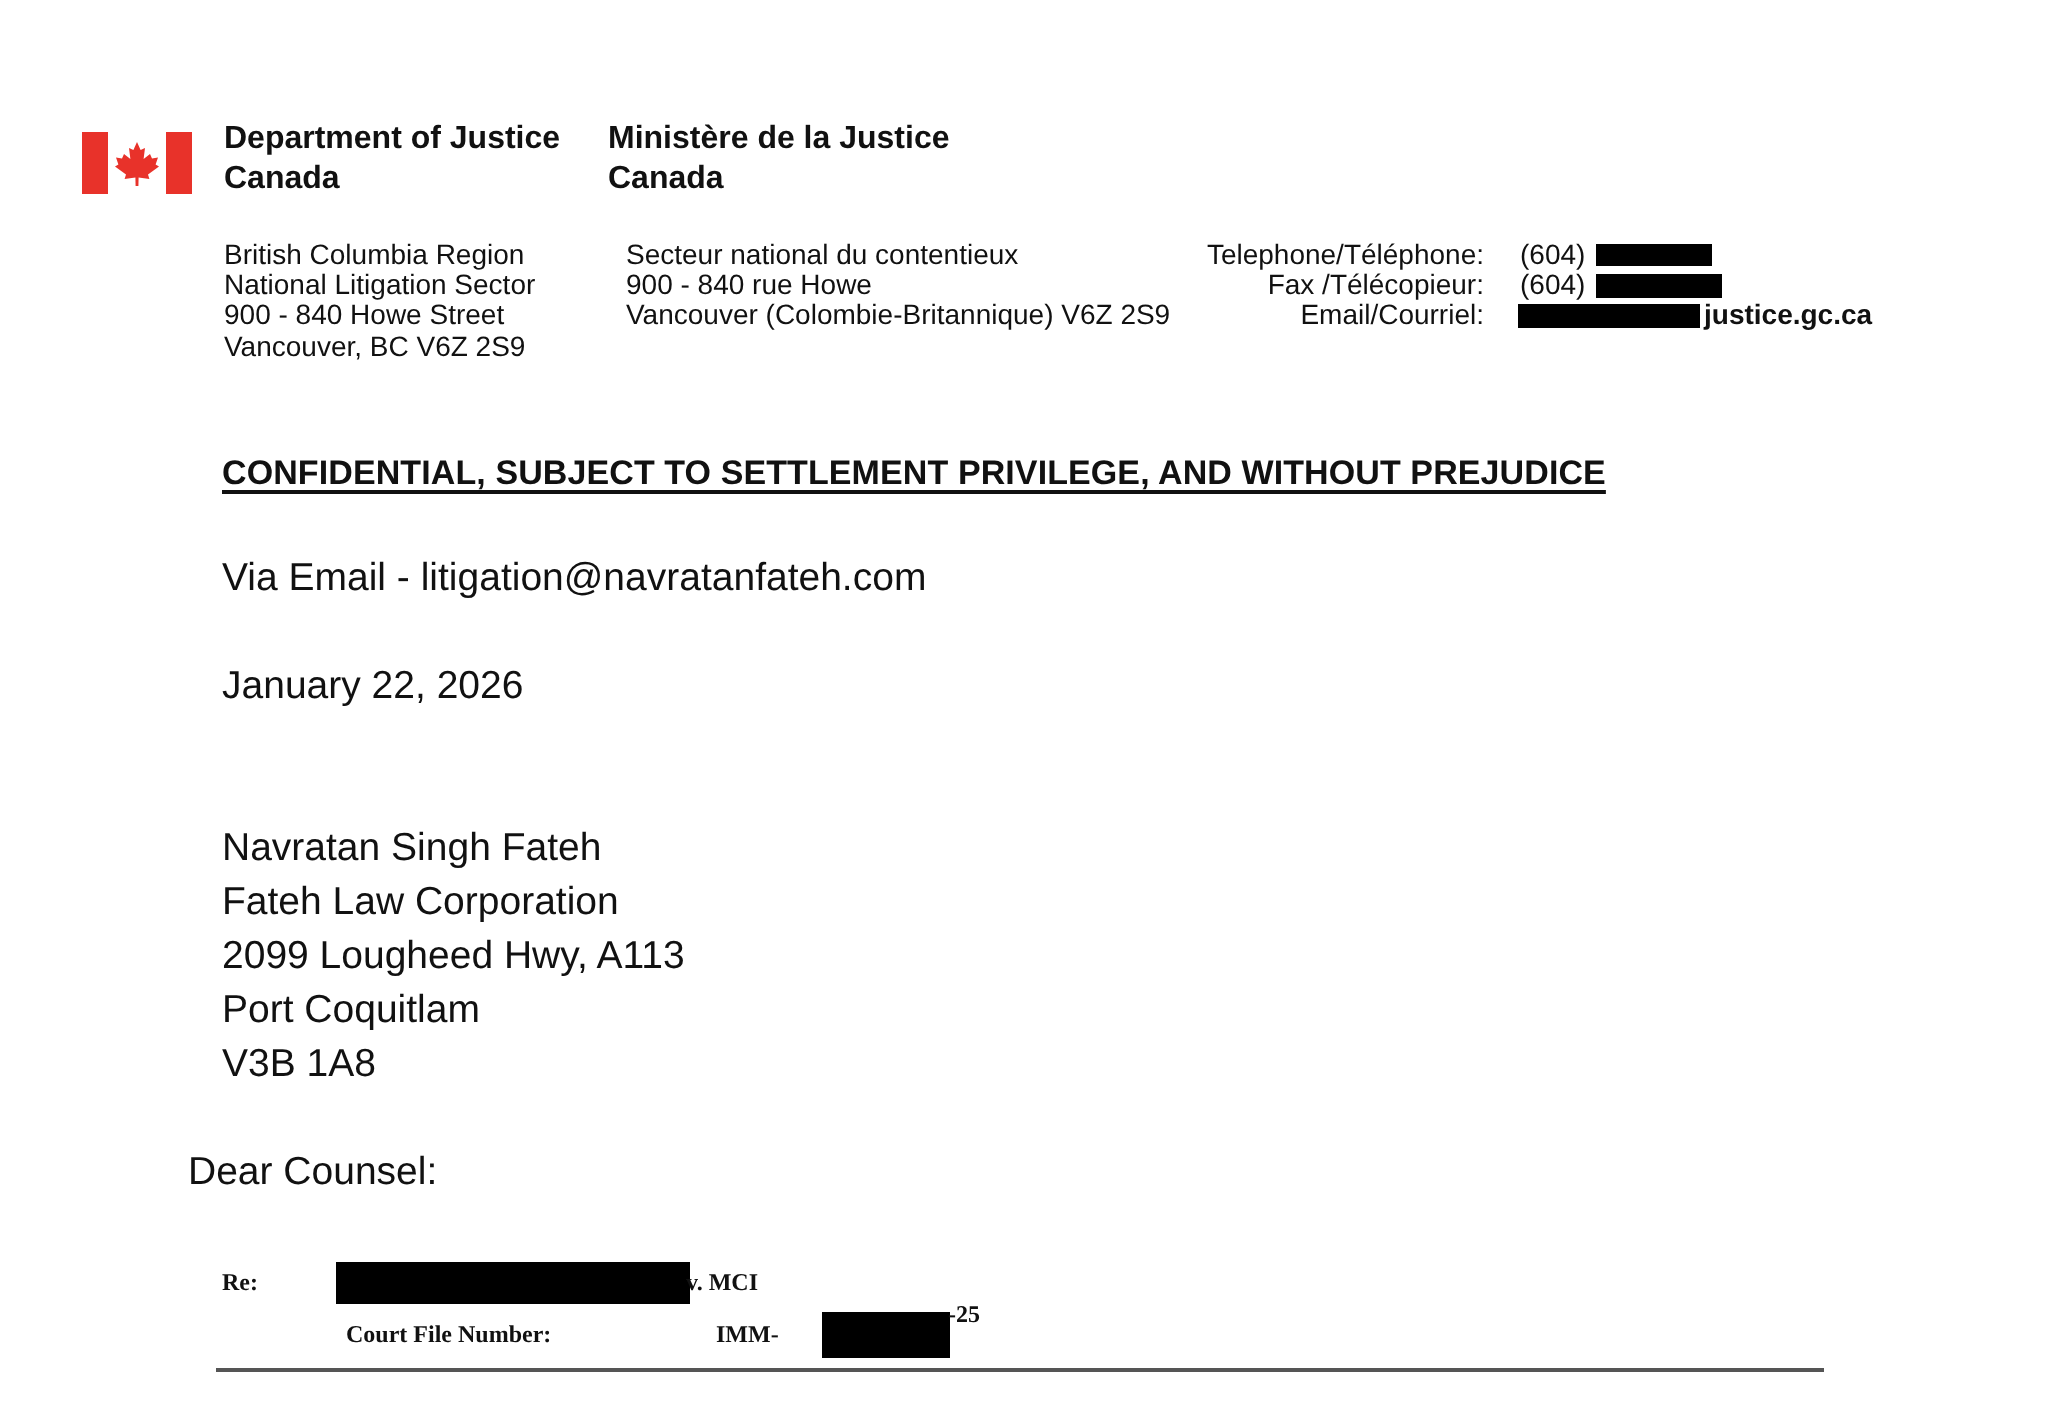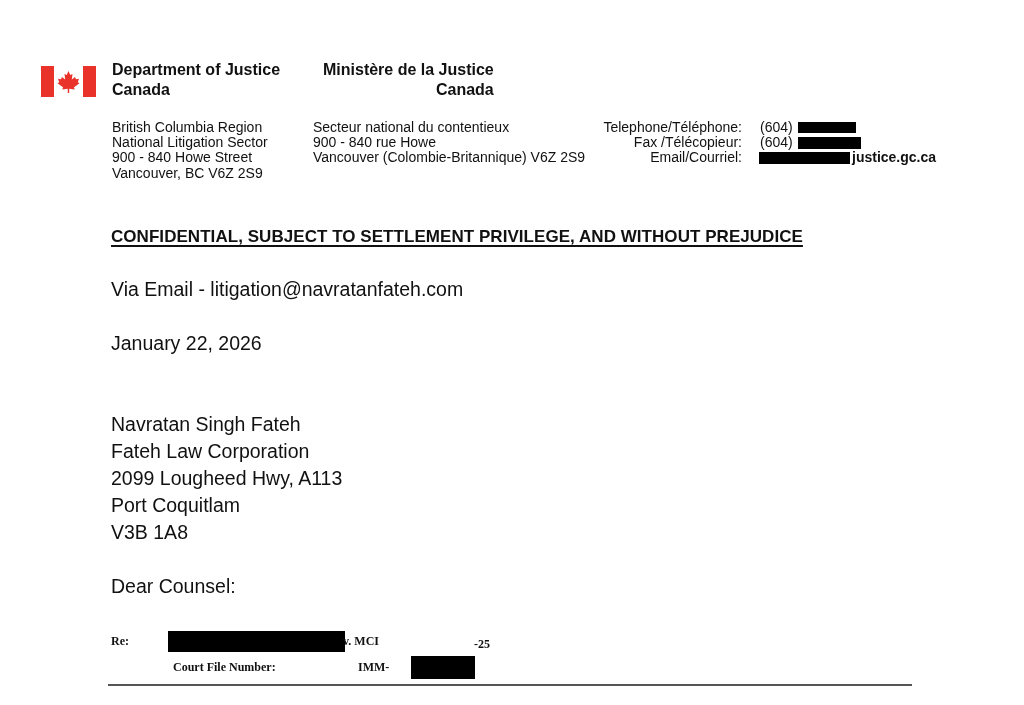--- a/index.html
+++ b/index.html
@@ -26,21 +26,21 @@
 <svg class="flag" viewBox="0 0 55 31">
   <rect x="0" y="0" width="13" height="31" fill="#e8322a"></rect>
   <rect x="42" y="0" width="13" height="31" fill="#e8322a"></rect>
   <path d="M27.5 5 L29.3 9 L31.5 8 L30.8 13.5 L34 11 L35 13.3 L38 12.8 L36.8 16.3 L38.5 17.3 L33 21.3 L33.7 23.5 L28.3 22.8 L28.2 27 L26.8 27 L26.7 22.8 L21.3 23.5 L22 21.3 L16.5 17.3 L18.2 16.3 L17 12.8 L20 13.3 L21 11 L24.2 13.5 L23.5 8 L25.7 9 Z" fill="#e8322a"></path>
 </svg>
 
 <div class="abs hdr-bold" style="left:112px; top:60px;">
   <div>Department of Justice</div>
   <div>Canada</div>
 </div>
-<div class="abs hdr-bold" style="left:323px; top:60px;text-align:right;">
+<div class="abs hdr-bold" style="left:304px; top:60px;">
   <div>Ministère de la Justice</div>
   <div>Canada</div>
 </div>
 
 <div class="abs small" style="left:112px; top:120px;">
   <div>British Columbia Region</div>
   <div>National Litigation Sector</div>
   <div>900 - 840 Howe Street</div>
   <div>Vancouver, BC V6Z 2S9</div>
 </div>
@@ -74,24 +74,24 @@
 <div class="abs body-text" style="left:111px; top:330px;">January 22, 2026</div>
 
 <div class="abs body-text" style="left:111px; top:411px;">
   <div>Navratan Singh Fateh</div>
   <div>Fateh Law Corporation</div>
   <div>2099 Lougheed Hwy, A113</div>
   <div>Port Coquitlam</div>
   <div>V3B 1A8</div>
 </div>
 
-<div class="abs body-text" style="left:111px; top:573px;">Dear Counsel:</div>
+<div class="abs body-text" style="left:94px; top:573px;">Dear Counsel:</div>
 
 <div class="abs re-line" style="left:111px; top:629px;">Re:</div>
 <div class="redact" style="left:168px; top:631px; width:177px; height:21px;"></div>
 <div class="abs re-line" style="left:343px; top:629px;">v. MCI</div>
 
 <div class="abs re-line" style="left:173px; top:655px;">Court File Number:</div>
 <div class="abs re-line" style="left:358px; top:655px;">IMM-</div>
 <div class="redact" style="left:411px; top:656px; width:64px; height:23px;"></div>
-<div class="abs re-line" style="left:474px; top:632px;">-25</div>
+<div class="abs re-line" style="left:474px; top:645px;">-25</div>
 
 <div class="rule"></div>
 
 </body></html>

